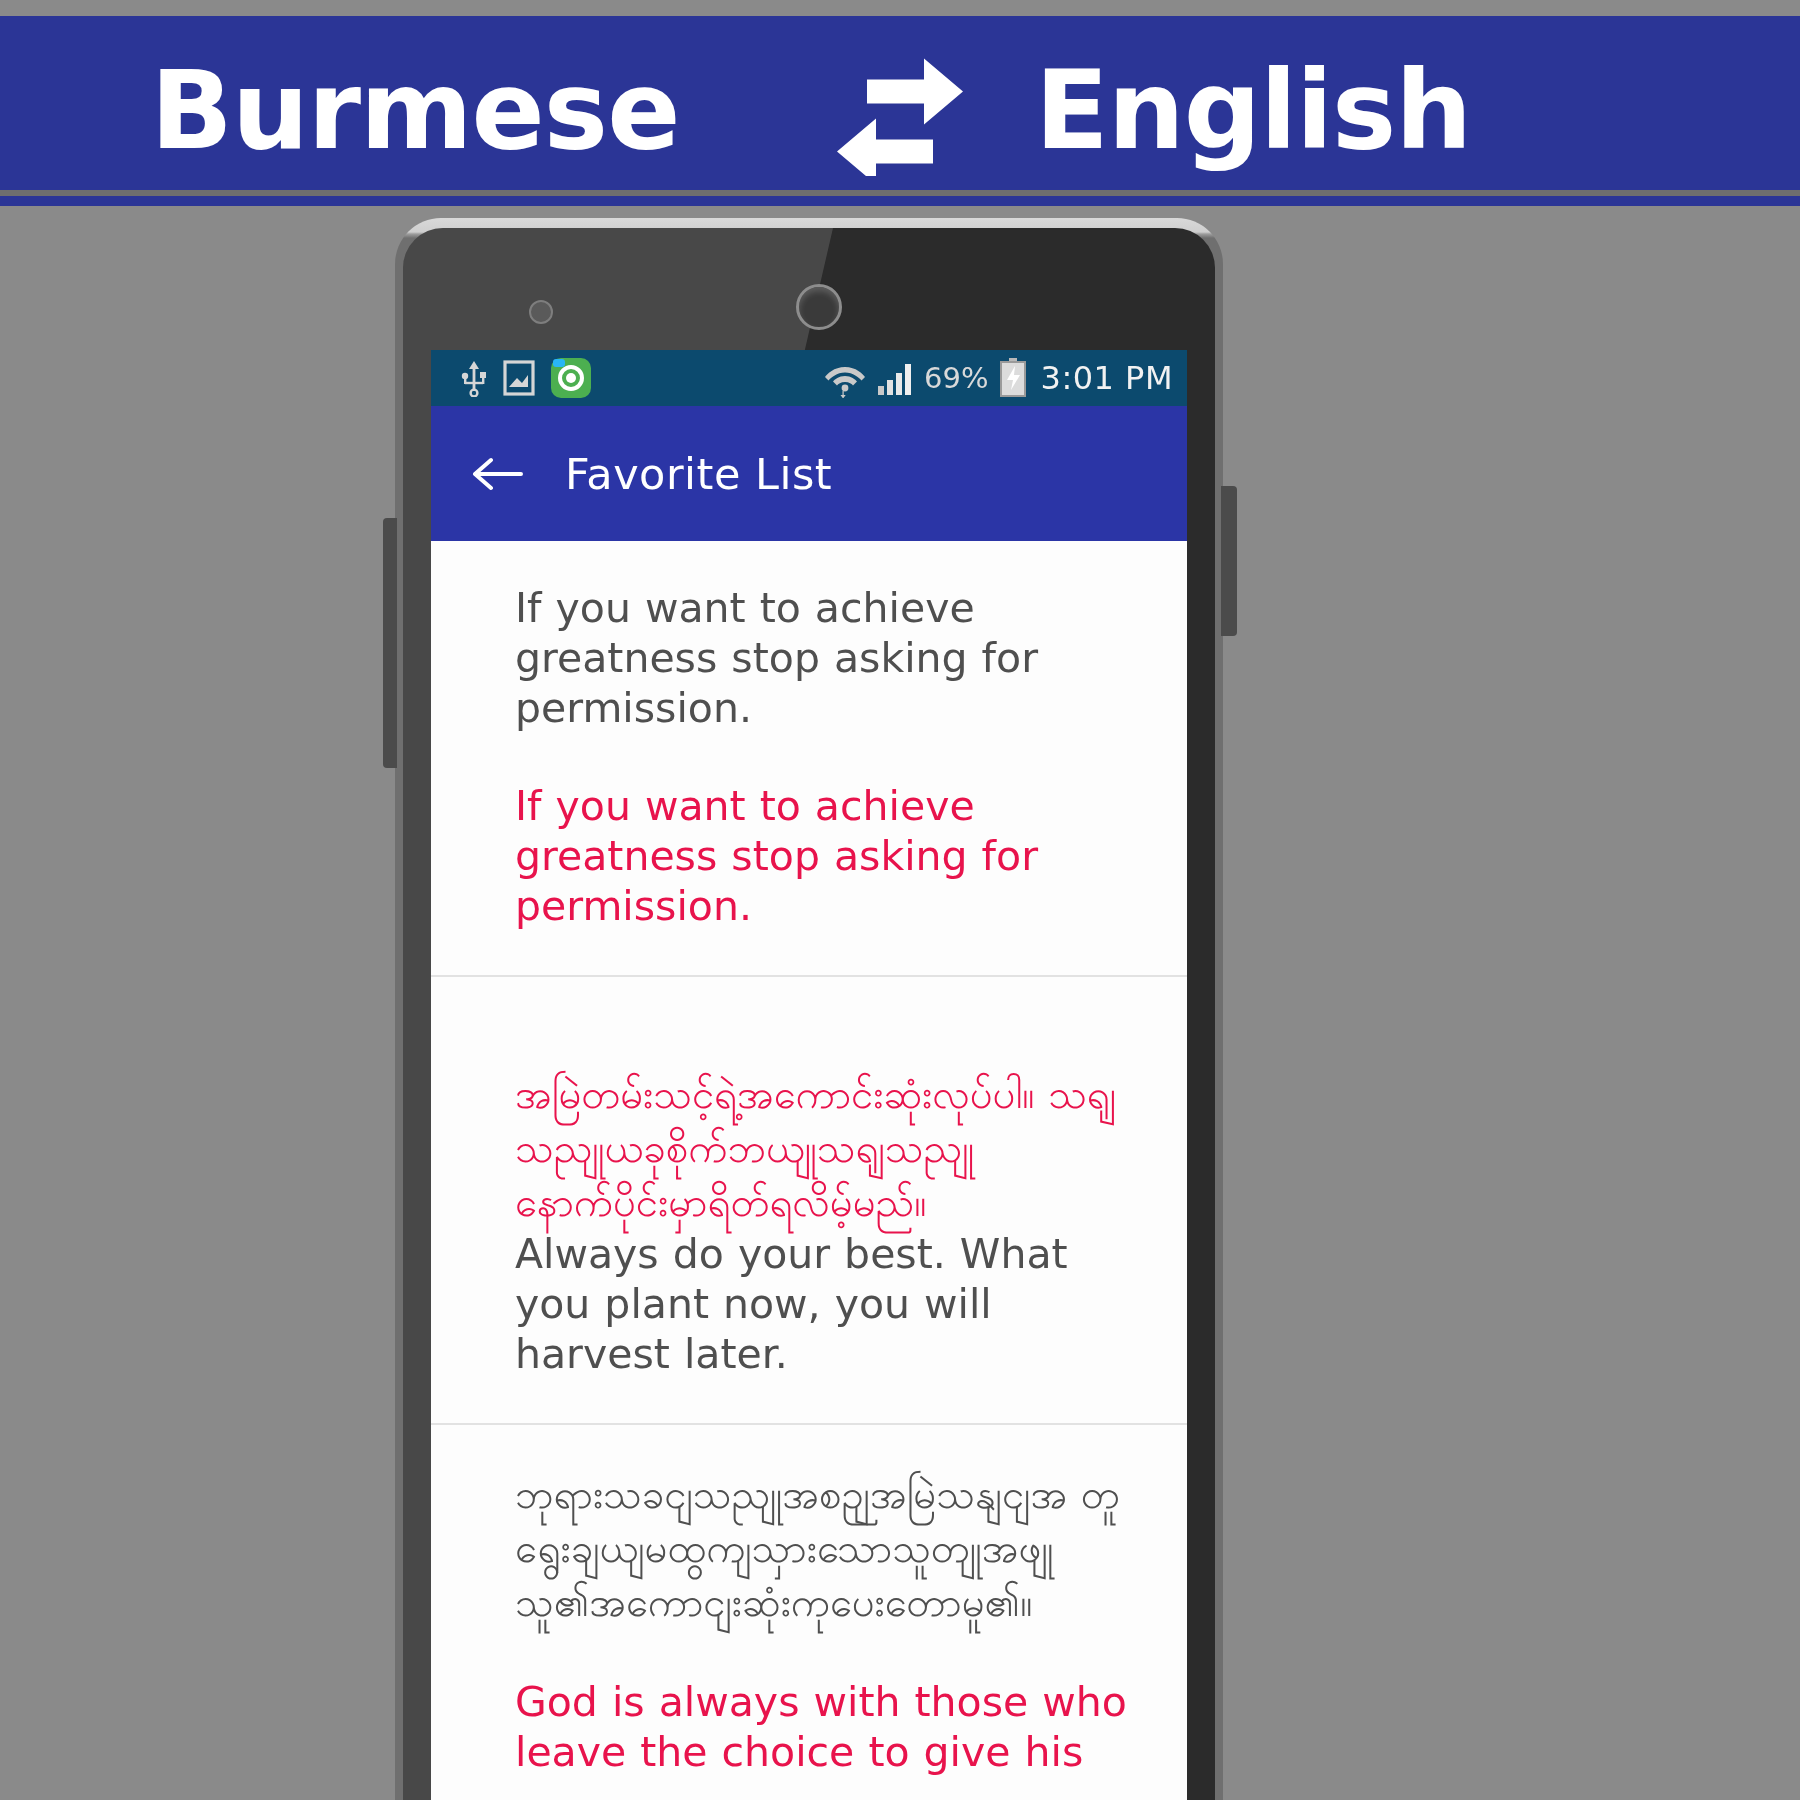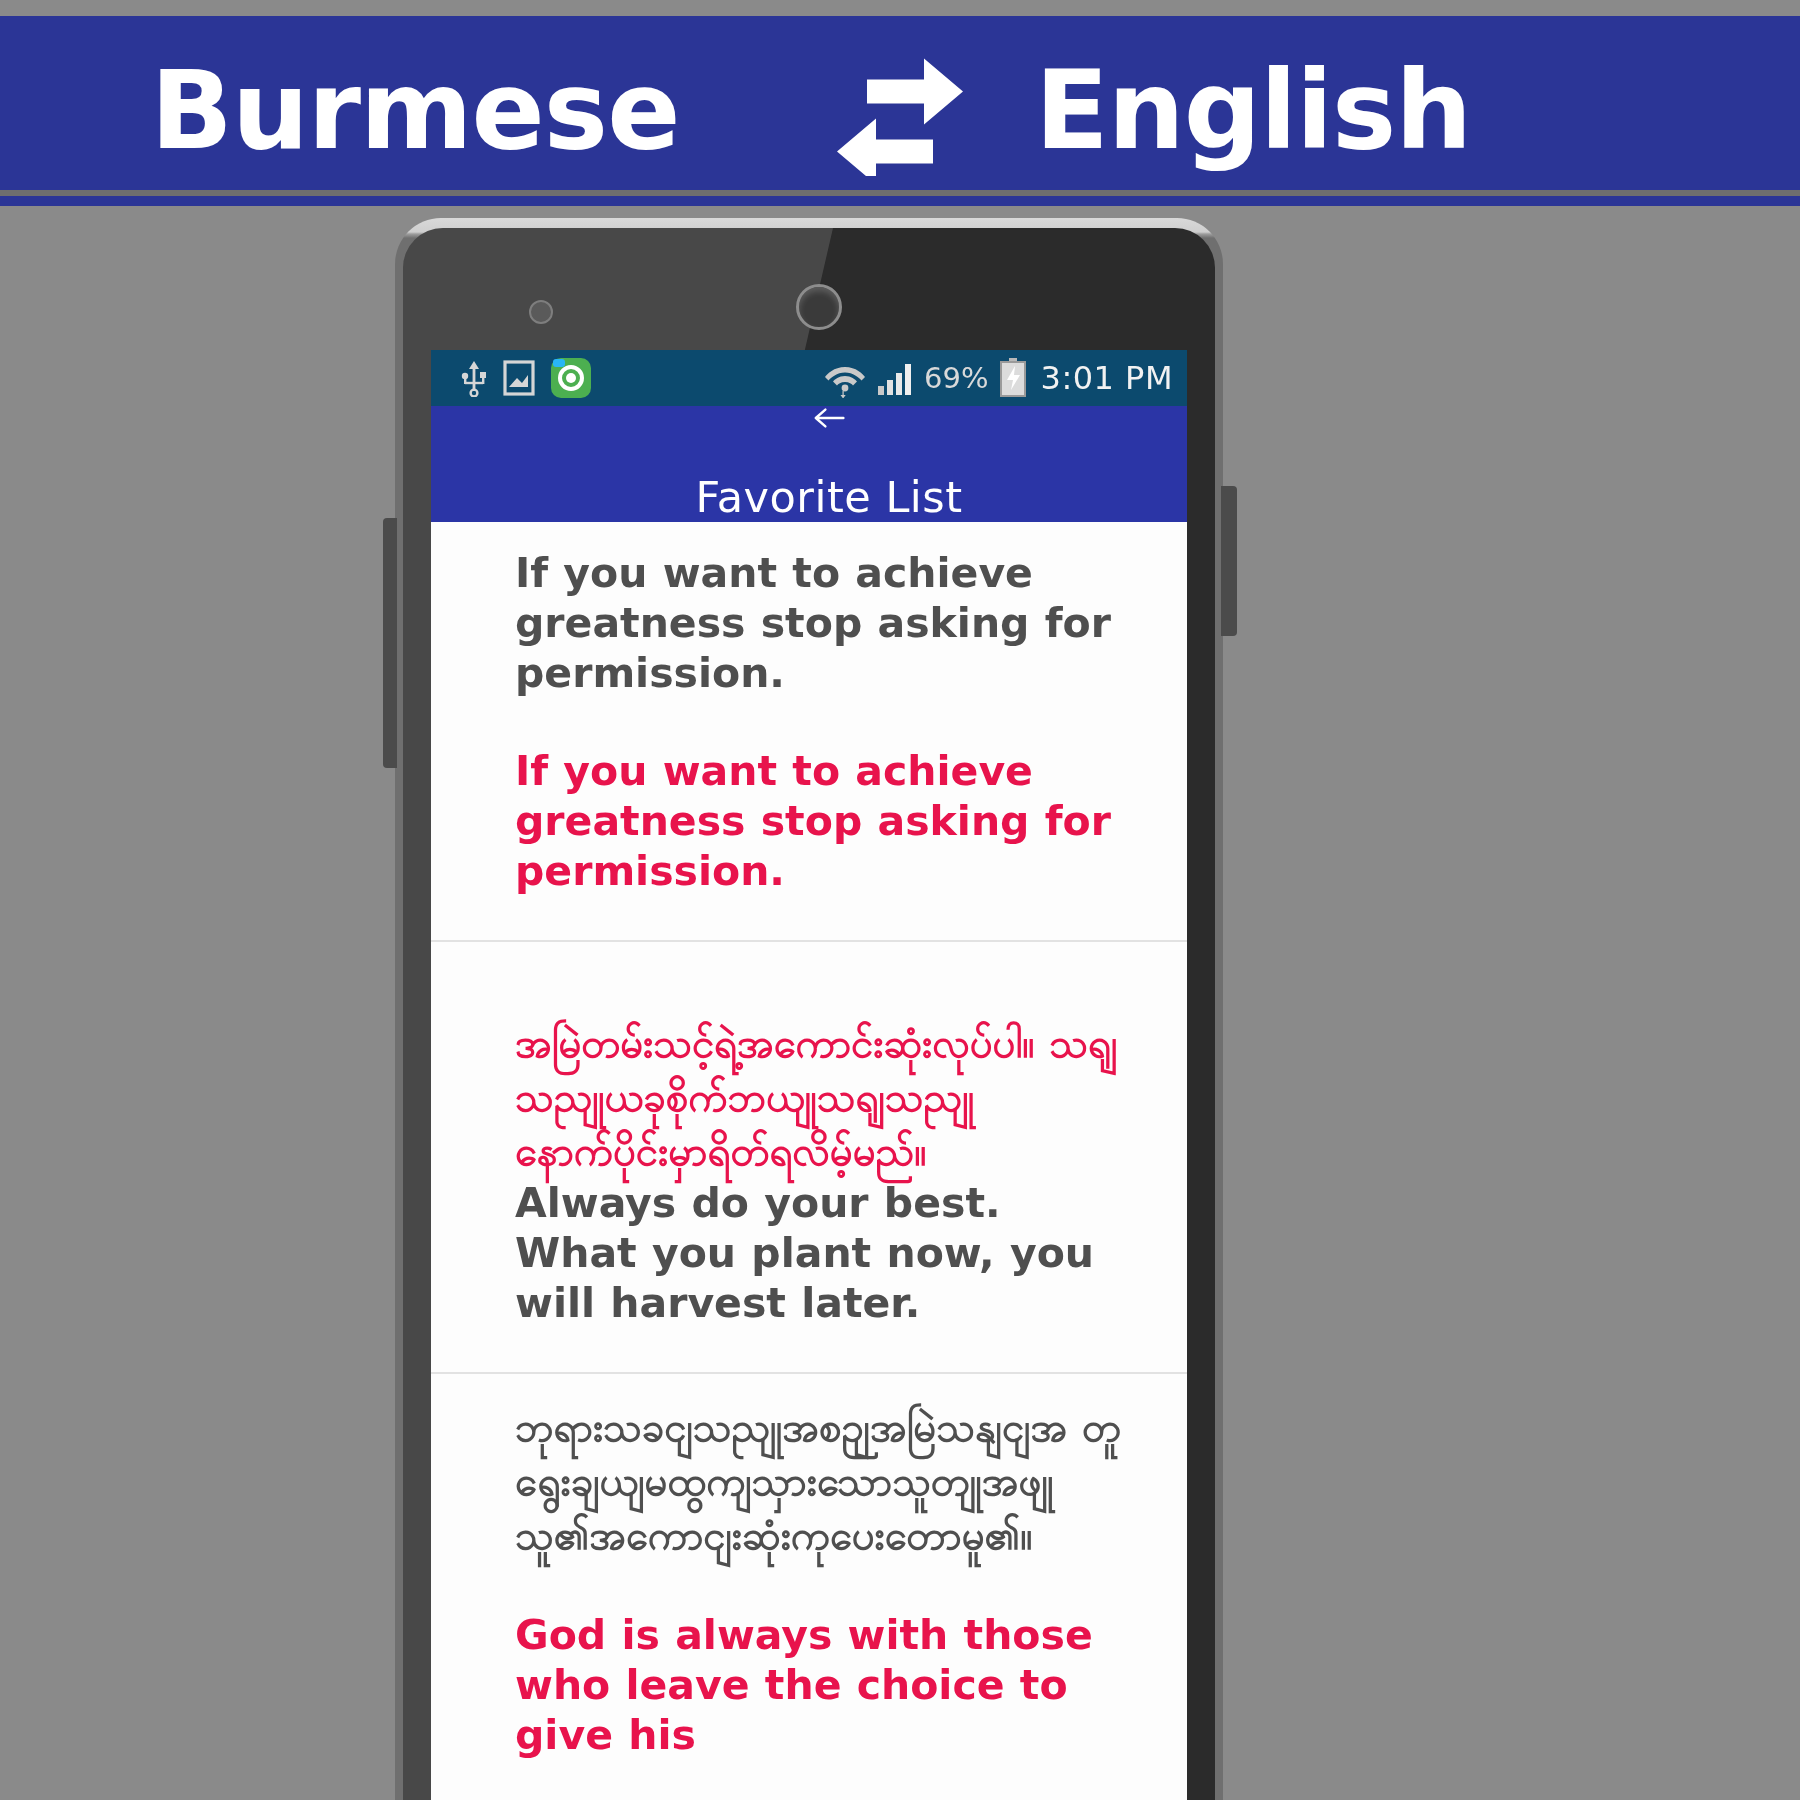--- a/index.html
+++ b/index.html
@@ -142,43 +142,42 @@
   .green-icon .dot {
     width: 10px; height: 10px; border-radius: 50%; background: #ffffff;
   }
   .green-icon .corner {
     position:absolute; left:2px; top:1px; width:12px; height:8px;
     background:#29b6f6; border-radius:3px;
   }
 
   
   .toolbar {
-    height: 116px; width: 100%;
+    height: 135px; width: 100%;
     background: #2b35a6;
     display: flex; align-items: center;
-    padding-left: 40px; gap: 42px; flex-direction: column;
+    padding-left: 40px; gap: 42px;
   }
   .back-arrow { width: 52px; height: 40px; display:block; }
   .toolbar-title {
     color: #ffffff;
     font-family: "DejaVu Sans", sans-serif;
     font-size: 43px;
     letter-spacing: 0.5px;
   }
 
   
   .list {
     height: calc(1458px - 56px - 112px);
     background: #fdfdfd;
     overflow: hidden;
   }
   .list-item {
-    padding: 26px 56px 44px 84px;
+    padding: 42px 56px 44px 84px;
     border-bottom: 2px solid #e2e2e2;
-    font-weight: bold;
   }
   .list-item:last-child { border-bottom: none; }
   .txt {
     font-family: "DejaVu Sans", sans-serif;
     font-size: 41px;
     line-height: 1.22;
     word-spacing: 1px;
   }
   .txt.src  { color: #4f4f4f; }
   .txt.dst  { color: #e8134c; margin-top: 48px; }

